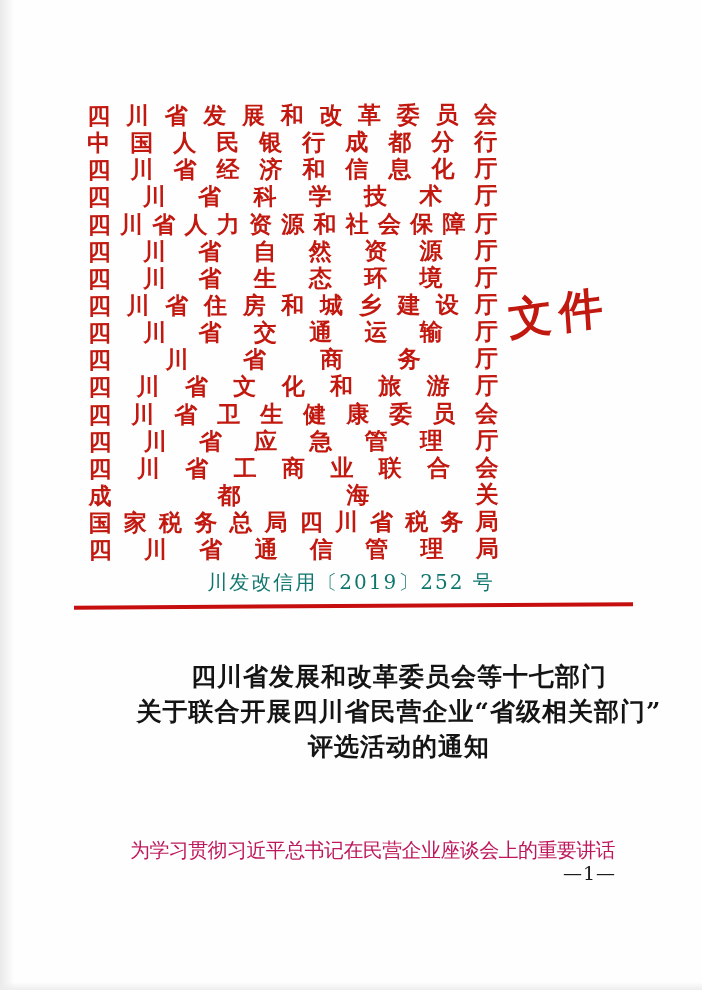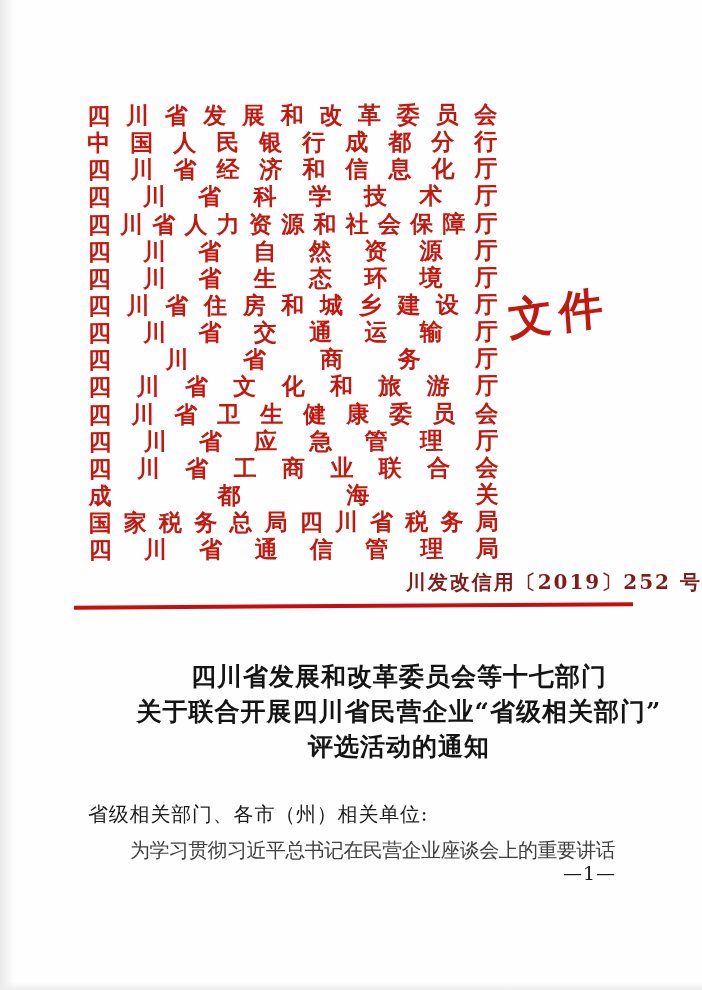--- a/index.html
+++ b/index.html
@@ -54,25 +54,24 @@
     letter-spacing: 7px;
     transform: rotate(-8deg) skewX(-4deg);
     white-space: nowrap;
   }
 
   
   .doc-number {
     position: absolute;
     left: 0; top: 569px;
     width: 100%;
-    text-align: right;
+    text-align: center;
     font-size: 20px;
     letter-spacing: 2px;
-    color: #7f1d1d;
-    font-weight: bold;
+    color: #0f766e;
   }
 
   
   .red-line {
     position: absolute;
     left: 74px; top: 604px;
     width: 559px; height: 3.5px;
     transform: rotate(-0.35deg);
   }
 
@@ -97,21 +96,21 @@
     font-size: 20px;
     letter-spacing: 0.8px;
     color: #1c1c1c;
     white-space: nowrap;
   }
   .body-line {
     position: absolute;
     left: 130px; top: 837px;
     font-size: 20px;
     letter-spacing: -0.6px;
-    color: #404040;
+    color: #be185d;
     white-space: nowrap;
   }
   .page-number {
     position: absolute;
     right: 86px; top: 862px;
     font-size: 19px;
     letter-spacing: 1px;
     color: #1c1c1c;
   }
 </style>
@@ -317,17 +316,16 @@
   <div class="doc-number">川发改信用〔2019〕252 号</div>
 
   <div class="red-line" style="background: rgb(198, 14, 14);"></div>
 
   <div class="title-block">
     <div>四川省发展和改革委员会等十七部门</div>
     <div>关于联合开展四川省民营企业“省级相关部门”</div>
     <div>评选活动的通知</div>
   </div>
 
-  <div class="salutation">省级相关部门、各市（州）相关单位:</div>
   <div class="body-line">为学习贯彻习近平总书记在民营企业座谈会上的重要讲话</div>
 
   <div class="page-number">—1—</div>
 </div>
 
 </body></html>

